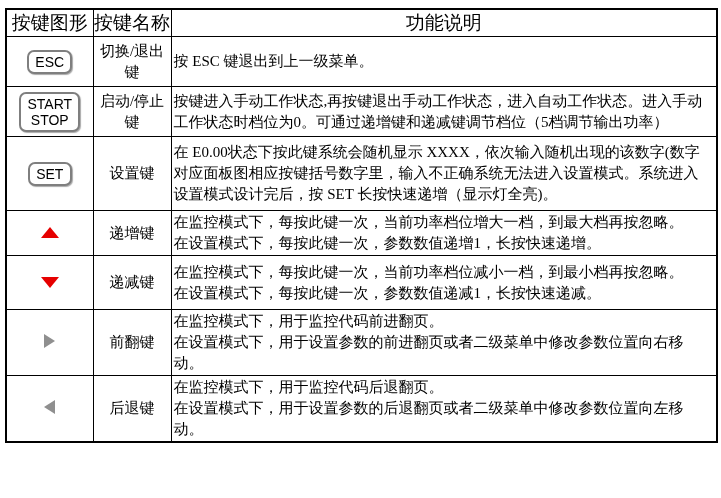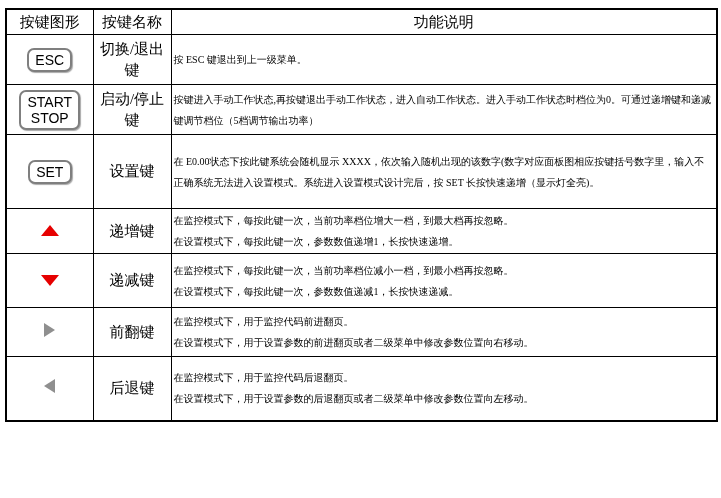--- a/index.html
+++ b/index.html
@@ -20,21 +20,21 @@
     table-layout: fixed;
     width: 711px;
     border: 2px solid #000;
   }
   .key-table th, .key-table td {
     border: 1px solid #000;
     overflow: hidden;
   }
   .key-table th {
     font-weight: normal;
-    font-size: 15px;
+    font-size: 19px;
     text-align: center;
     height: 24px;
     padding: 0;
   }
   col.c1 { width: 87px; }
   col.c2 { width: 78px; }
   col.c3 { width: 546px; }
 
   td.c-graphic {
     text-align: center;
@@ -45,21 +45,21 @@
     text-align: center;
     vertical-align: middle;
     font-size: 15px;
     line-height: 21px;
     padding: 0 2px;
     font-family: Liberation Serif, serif;
   }
   td.c-desc {
     text-align: left;
     vertical-align: middle;
-    font-size: 10px;
+    font-size: 15px;
     line-height: 21px;
     padding: 1px 3px 1px 2px;
   }
   td.c-desc p { margin: 0; }
 
   
   tbody tr:nth-child(1) { height: 50px; }
   tbody tr:nth-child(2) { height: 50px; }
   tbody tr:nth-child(3) { height: 74px; }
   tbody tr:nth-child(4) { height: 38px; }

